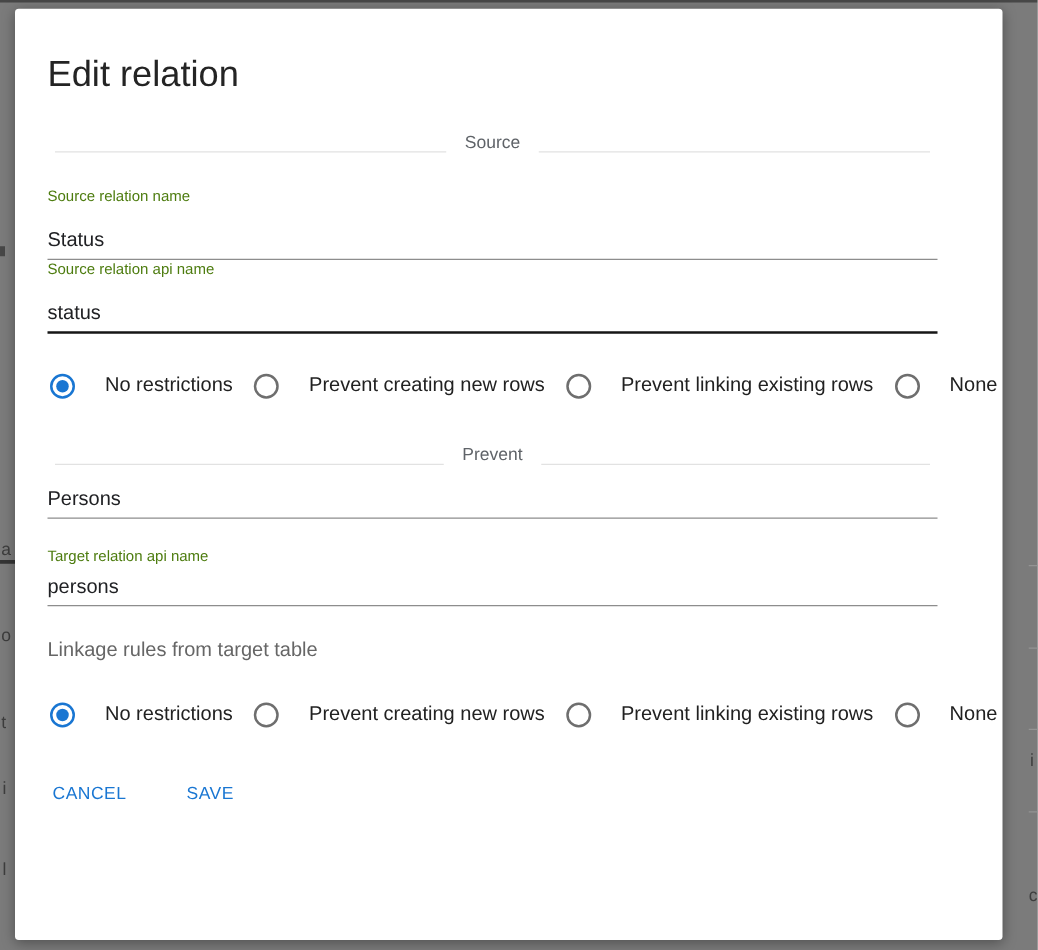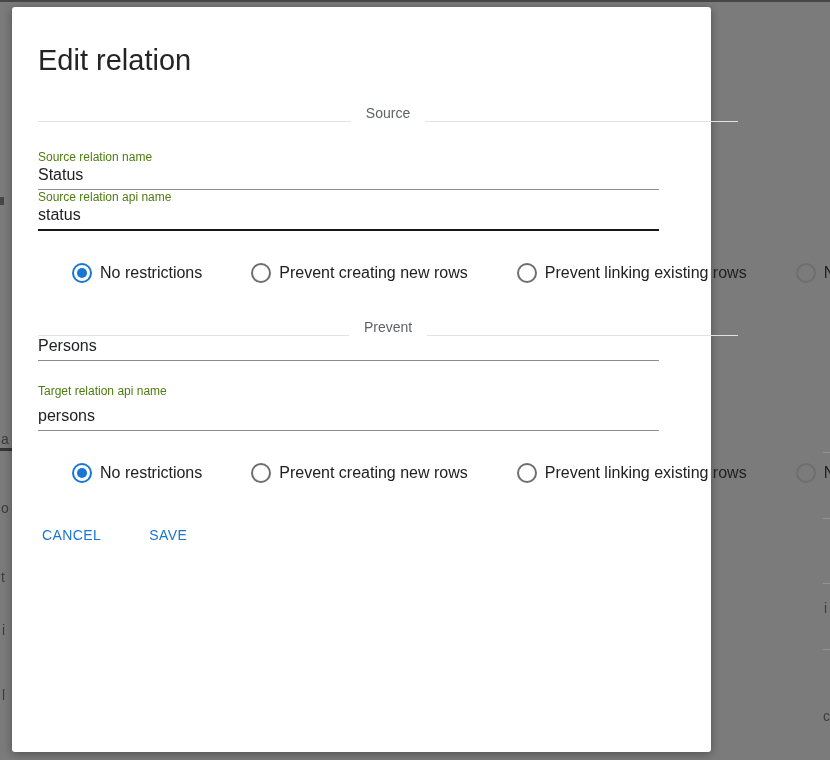--- a/index.html
+++ b/index.html
@@ -29,21 +29,21 @@
   .lf-l     { left: 2px;  top: 688px; width: 9px; }
   .rf-i     { left: 824px; top: 601px; width: 6px; }
   .rf-c     { left: 823px; top: 709px; width: 7px; }
   .rf-line  { position: absolute; left: 823px; width: 7px; height: 1px; background: #949494; }
   .rf-line1 { top: 452px; } .rf-line2 { top: 518px; }
   .rf-line3 { top: 583px; } .rf-line4 { top: 649px; }
 
   
   .dialog {
     position: absolute; left: 12px; top: 7px;
-    width: 699px; height: 745px;
+    width: 790px; height: 745px;
     background: #ffffff;
     border-radius: 3px;
     box-shadow: 0 2px 10px rgba(0,0,0,0.35);
     padding: 36px 52px 0 26px;
   }
   .dialog-title {
     font-size: 29px; line-height: 1.2;
     color: #242424; font-weight: 400;
   }
   
@@ -60,42 +60,42 @@
   .field-label {
     display: block;
     font-size: 12px; line-height: 15px; color: #4d7c0f;
   }
   .fl-1 { margin-top: 28px; }
   .fl-2 { }
   .fl-3 { margin-top: 25px; }
   .fl-4 { margin-top: 23px; }
   .field-input {
     display: block; width: 100%;
-    margin-top: 0;
+    margin-top: 18px;
     font-family: "Liberation Sans", sans-serif;
     font-size: 16px; line-height: 20px; color: #202124;
     border: none; outline: none;
     border-bottom: 1px solid #8d8d8d;
     padding: 0 0 4px 0;
     background: transparent;
   }
   .field-input.focused { border-bottom: 2px solid #161616; }
   .fi-4 { margin-top: 7px; }
   
   .linkage-label {
     margin-top: 26px;
     font-size: 16px; line-height: 19px; color: #666666;
   }
   
   .radio-row {
     margin-top: 32px;
     display: flex; align-items: center; gap: 17px;
     margin-left: 2px;
   }
-  .radio-item { display: flex; align-items: center; gap: 8px; cursor: pointer; margin-left: 32px; }
+  .radio-item { display: flex; align-items: center; gap: 24px; cursor: pointer; }
   .radio-circle {
     position: relative; flex: none;
     width: 20px; height: 20px;
     border: 2px solid #6e6e6e; border-radius: 50%;
   }
   .radio-circle.checked { border-color: var(--accent, #1976d2); }
   .radio-circle.checked::after {
     content: ""; position: absolute;
     left: 3px; top: 3px; width: 10px; height: 10px;
     border-radius: 50%; background: var(--accent, #1976d2);
@@ -171,20 +171,21 @@
     <div class="line"></div>
     <div class="divider-text">Prevent</div>
     <div class="line"></div>
   </div>
 
   <input class="field-input" value="Persons" style="">
 
   <label class="field-label fl-4">Target relation api name</label>
   <input class="field-input fi-4" value="persons" style="">
 
+  <div class="linkage-label">Linkage rules from target table</div>
 
   <div class="radio-row">
     <div class="radio-item">
       <span class="radio-circle checked"></span>
       <span class="radio-label">No restrictions</span>
     </div>
     <div class="radio-item">
       <span class="radio-circle"></span>
       <span class="radio-label">Prevent creating new rows</span>
     </div>

